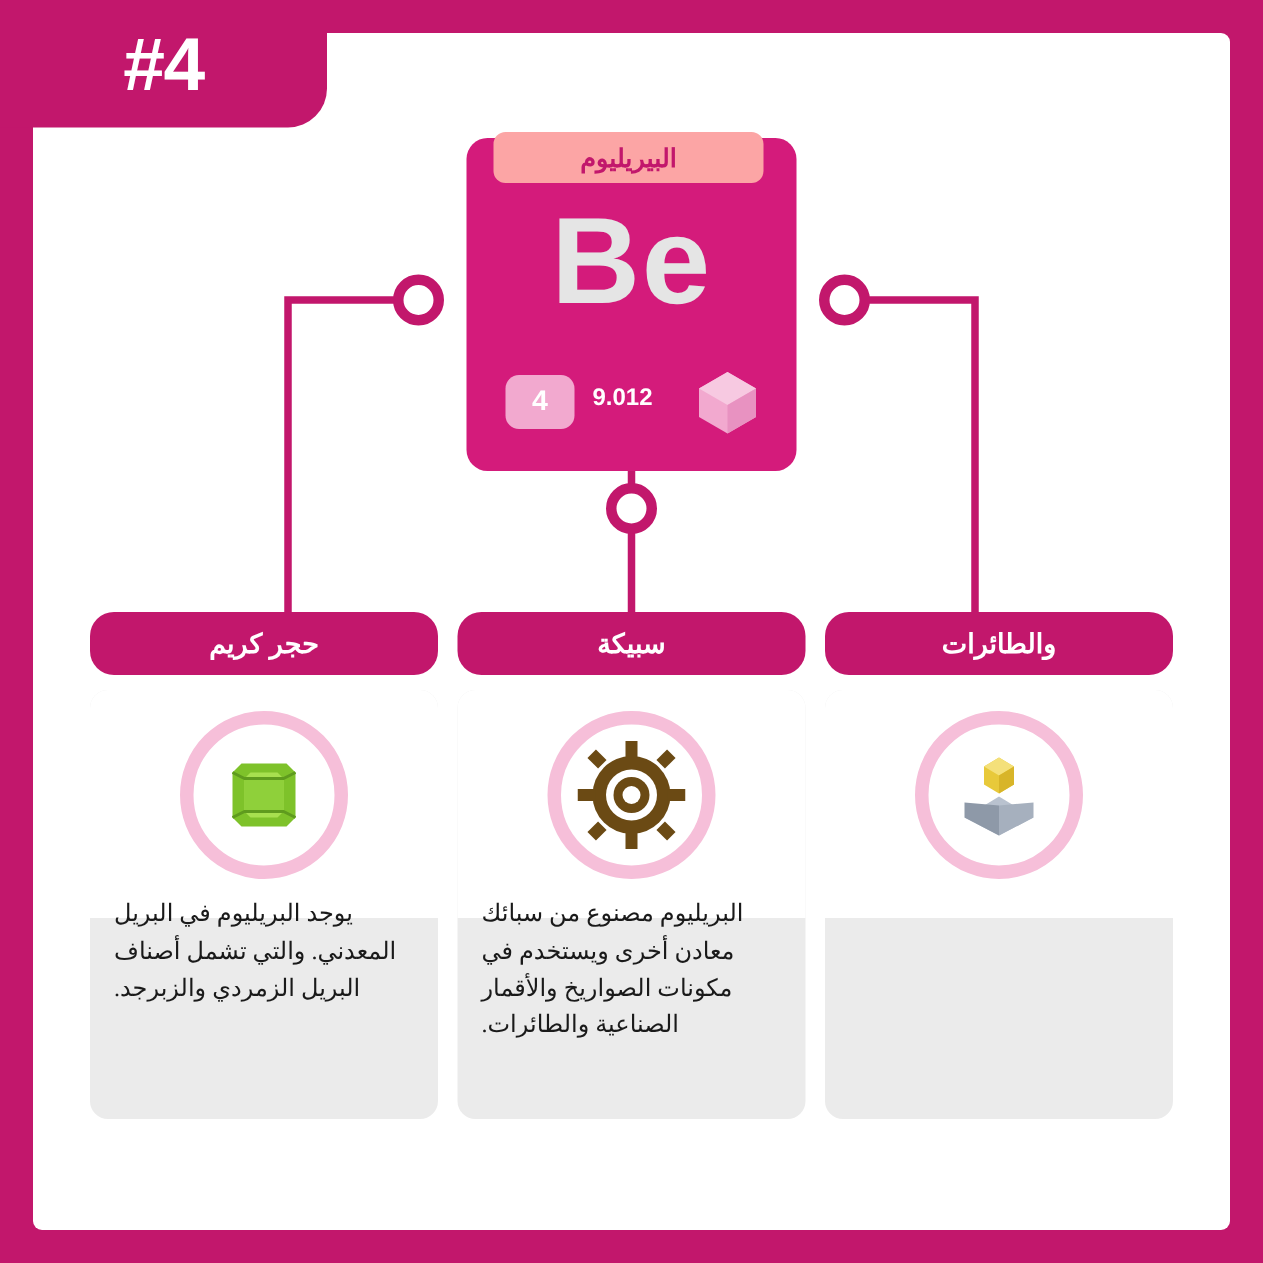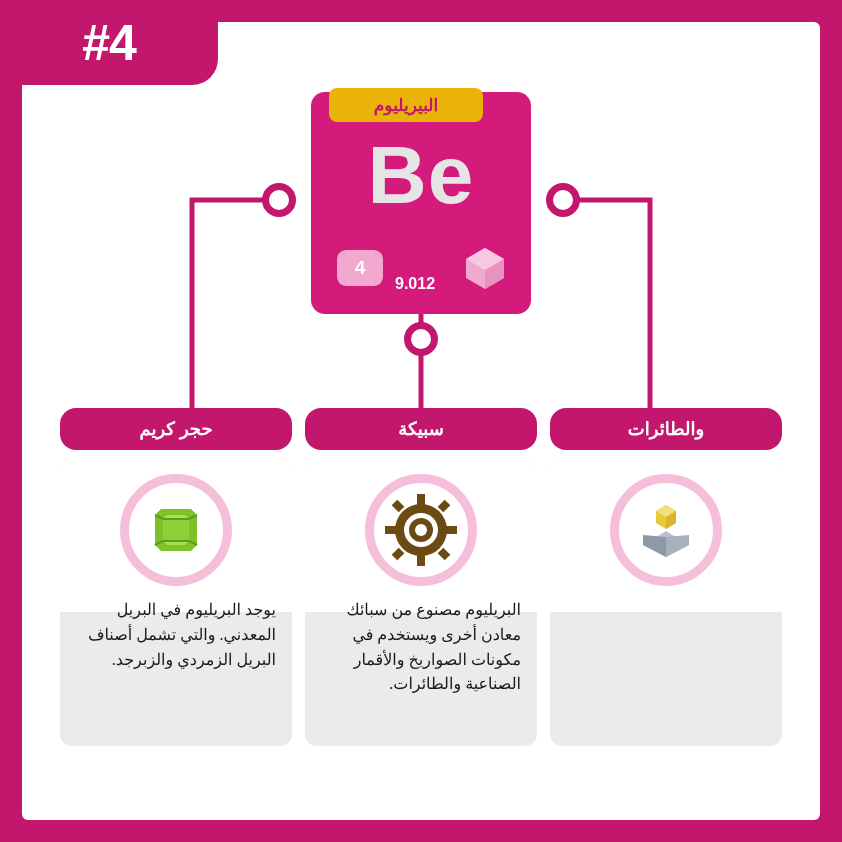--- a/index.html
+++ b/index.html
@@ -59,22 +59,22 @@
     left: 311px; top: 92px;
     width: 220px; height: 222px;
     background: #d41b7b;
     border-radius: 14px;
     z-index: 5;
     box-shadow: 0 0 0 0 rgba(0,0,0,0);
   }
   .element-name {
     position: absolute;
     left: 18px; top: -4px;
-    width: 154px; height: 34px;
-    background: #eab308;
+    width: 180px; height: 34px;
+    background: #fca5a5;
     border-radius: 8px;
     display: flex; align-items: center; justify-content: center;
     color: #c2176c;
     font-size: 17px;
     font-weight: bold;
     direction: rtl;
   }
   .element-symbol {
     position: absolute;
     left: 0; right: 0; top: 42px;
@@ -91,21 +91,21 @@
     width: 46px; height: 36px;
     background: #f2a9cf;
     border-radius: 9px;
     display: flex; align-items: center; justify-content: center;
     color: #ffffff;
     font-size: 19px;
     font-weight: bold;
   }
   .atomic-mass {
     position: absolute;
-    left: 84px; top: 183px;
+    left: 84px; top: 165px;
     color: #ffffff;
     font-size: 16px;
     font-weight: bold;
   }
   .state-icon {
     position: absolute;
     right: 22px; top: 152px;
     width: 48px; height: 48px;
   }
 
@@ -186,21 +186,21 @@
     background: #ffffff;
     display: flex; align-items: center; justify-content: center;
     z-index: 2;
   }
 
   .col-text {
     position: relative;
     z-index: 2;
     padding: 8px 16px 18px 16px;
     direction: rtl;
-    text-align: right;
+    text-align: left;
     color: #1a1a1a;
     font-family: "Liberation Serif", serif;
     font-size: 16px;
     line-height: 1.55;
   }
 </style>
 </head>
 <body>
 
 <div class="poster">

